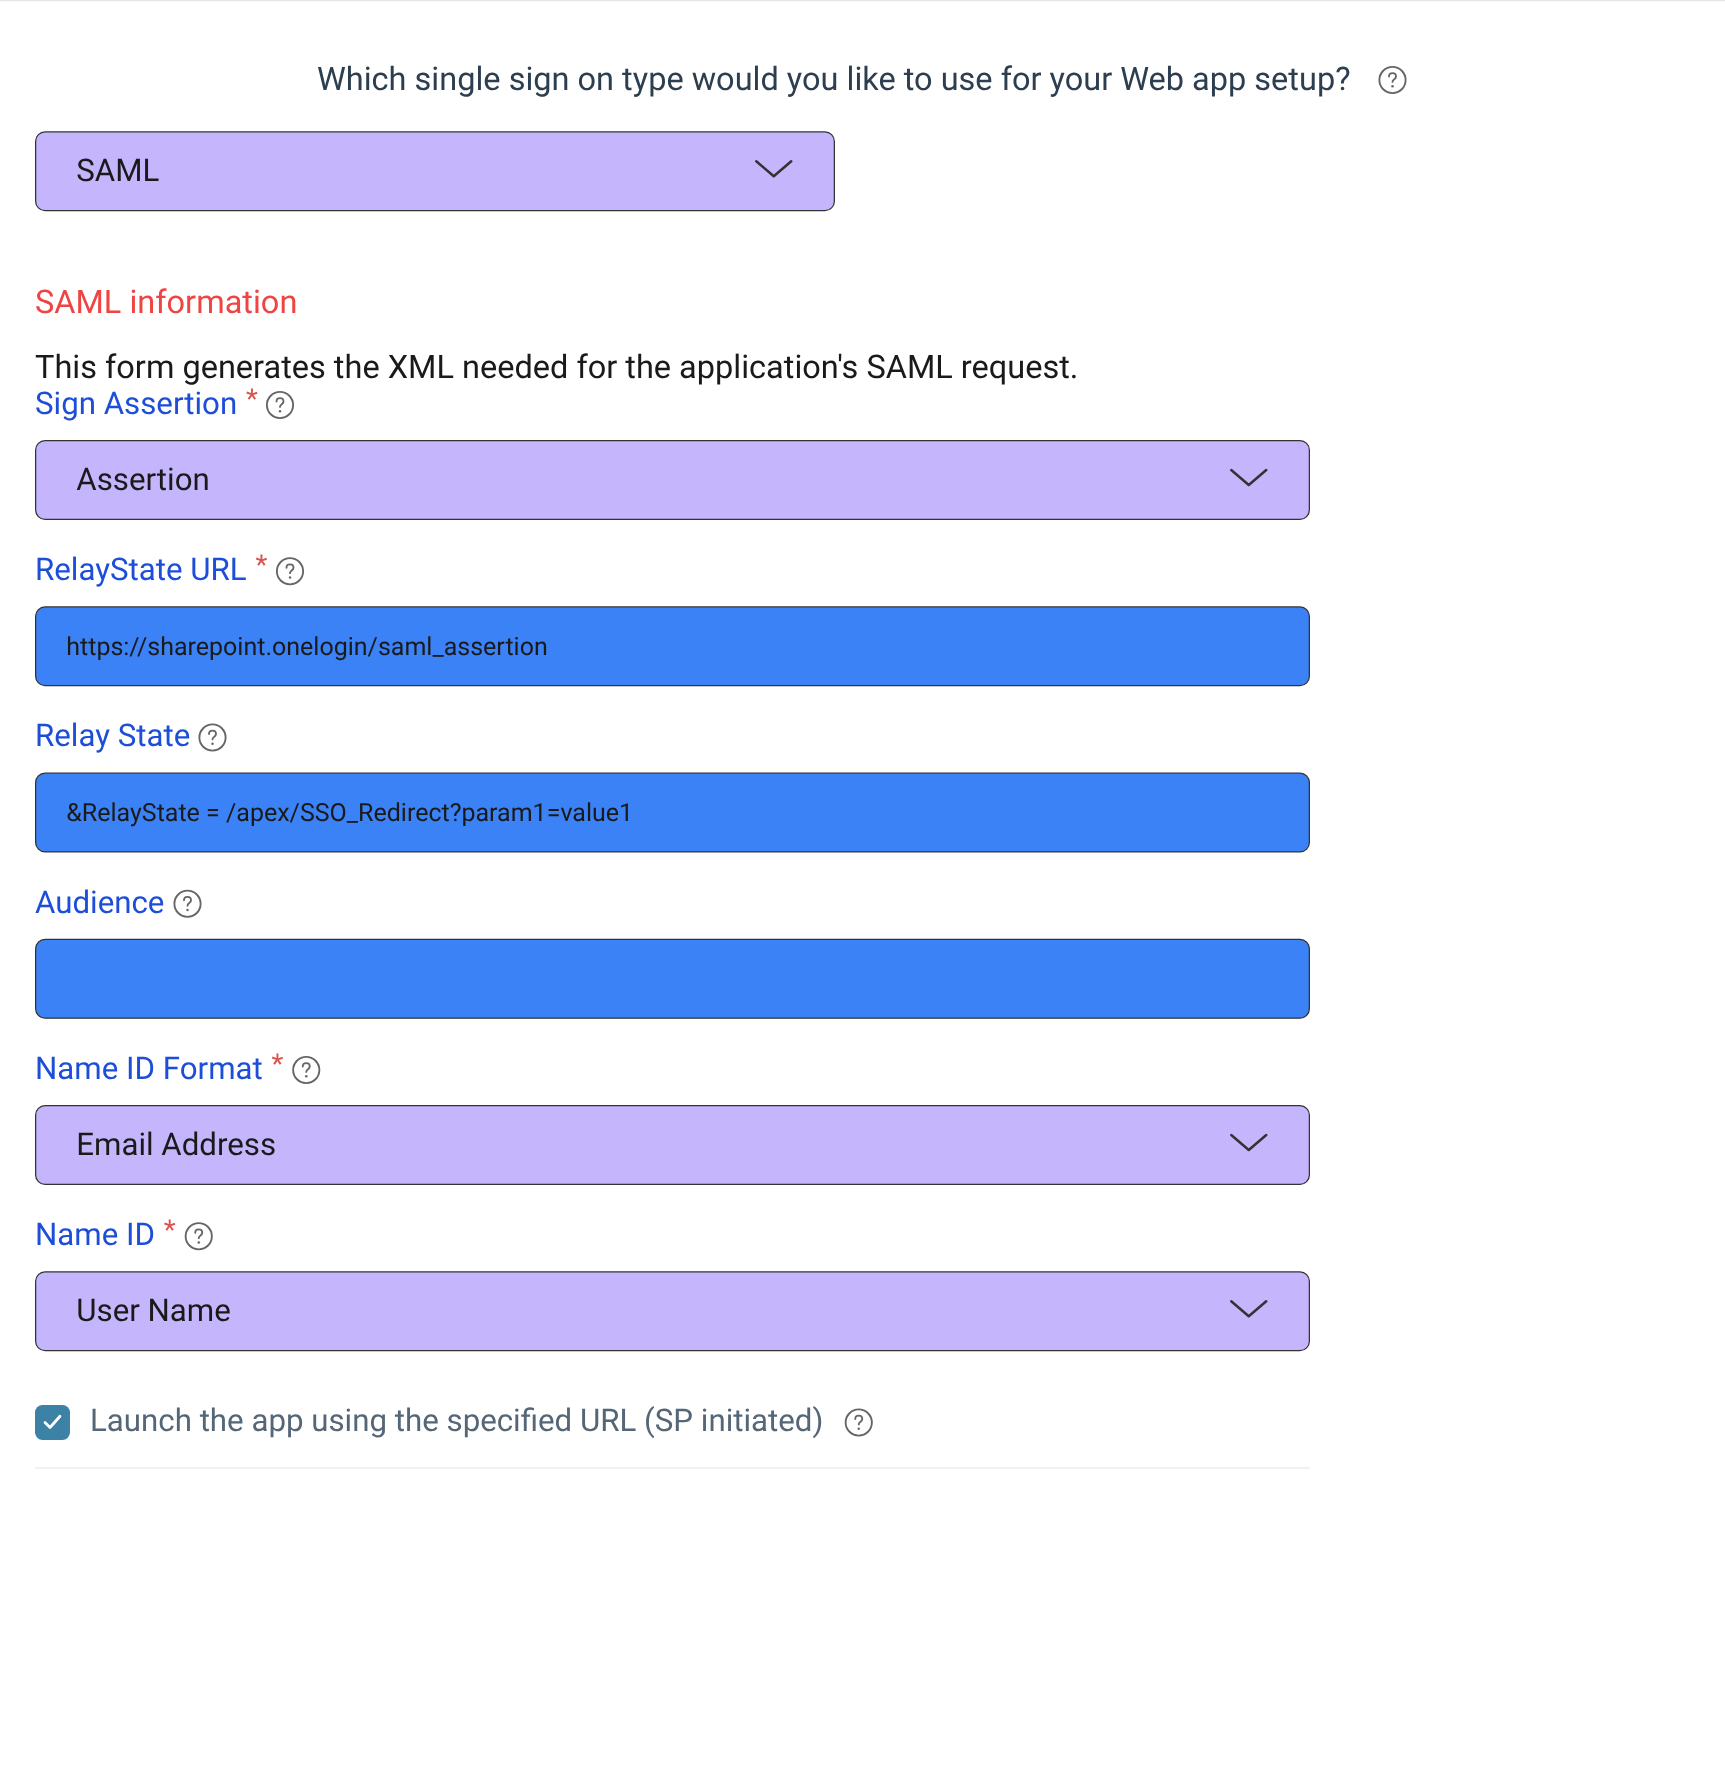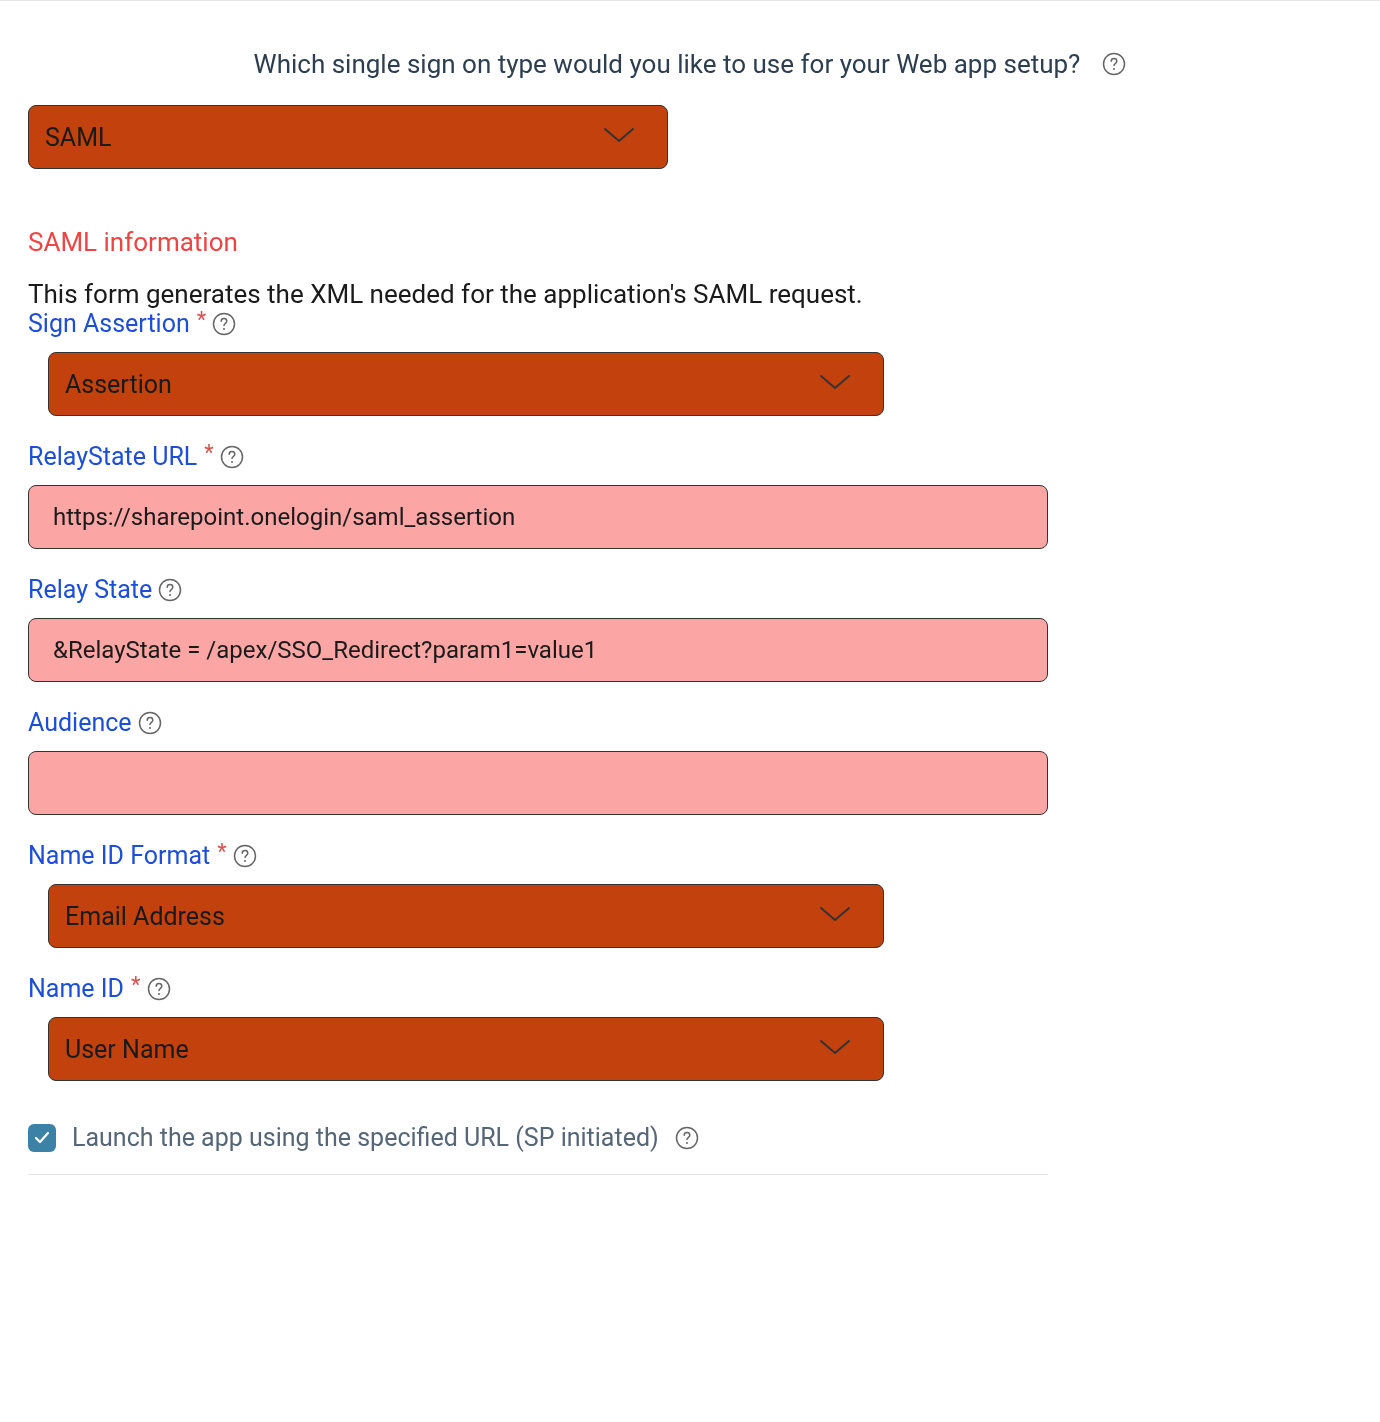--- a/index.html
+++ b/index.html
@@ -43,30 +43,29 @@
     .help-icon svg {
       display: block;
     }
     .select-box {
       position: relative;
       border: 1px solid #333;
       border-radius: 8px;
       height: 64px;
       display: flex;
       align-items: center;
-      padding: 0 16px;
+      padding: 0 32px;
       cursor: pointer;
-      background: #c2410c;
+      background: #c4b5fd;
     }
     .select-box.small {
       width: 640px;
     }
     .select-box.wide {
-      width: 836px;
-      margin-left: 20px;
+      width: 1020px;
     }
     .select-value {
       font-size: 25px;
       color: #1a1a1a;
       font-weight: 400;
     }
     .chevron {
       position: absolute;
       right: 30px;
       top: 50%;
@@ -104,24 +103,24 @@
       margin-left: 1px;
       position: relative;
       top: -4px;
     }
     .text-input {
       width: 1020px;
       height: 64px;
       border: 1px solid #333;
       border-radius: 8px;
       padding: 0 24px;
-      font-size: 24px;
+      font-size: 20px;
       color: #1a1a1a;
       font-family: inherit;
-      background: #fca5a5;
+      background: #3b82f6;
     }
     .checkbox-row {
       display: flex;
       align-items: center;
       gap: 16px;
       margin-top: 42px;
       margin-bottom: 22px;
     }
     .checkbox {
       width: 28px;

